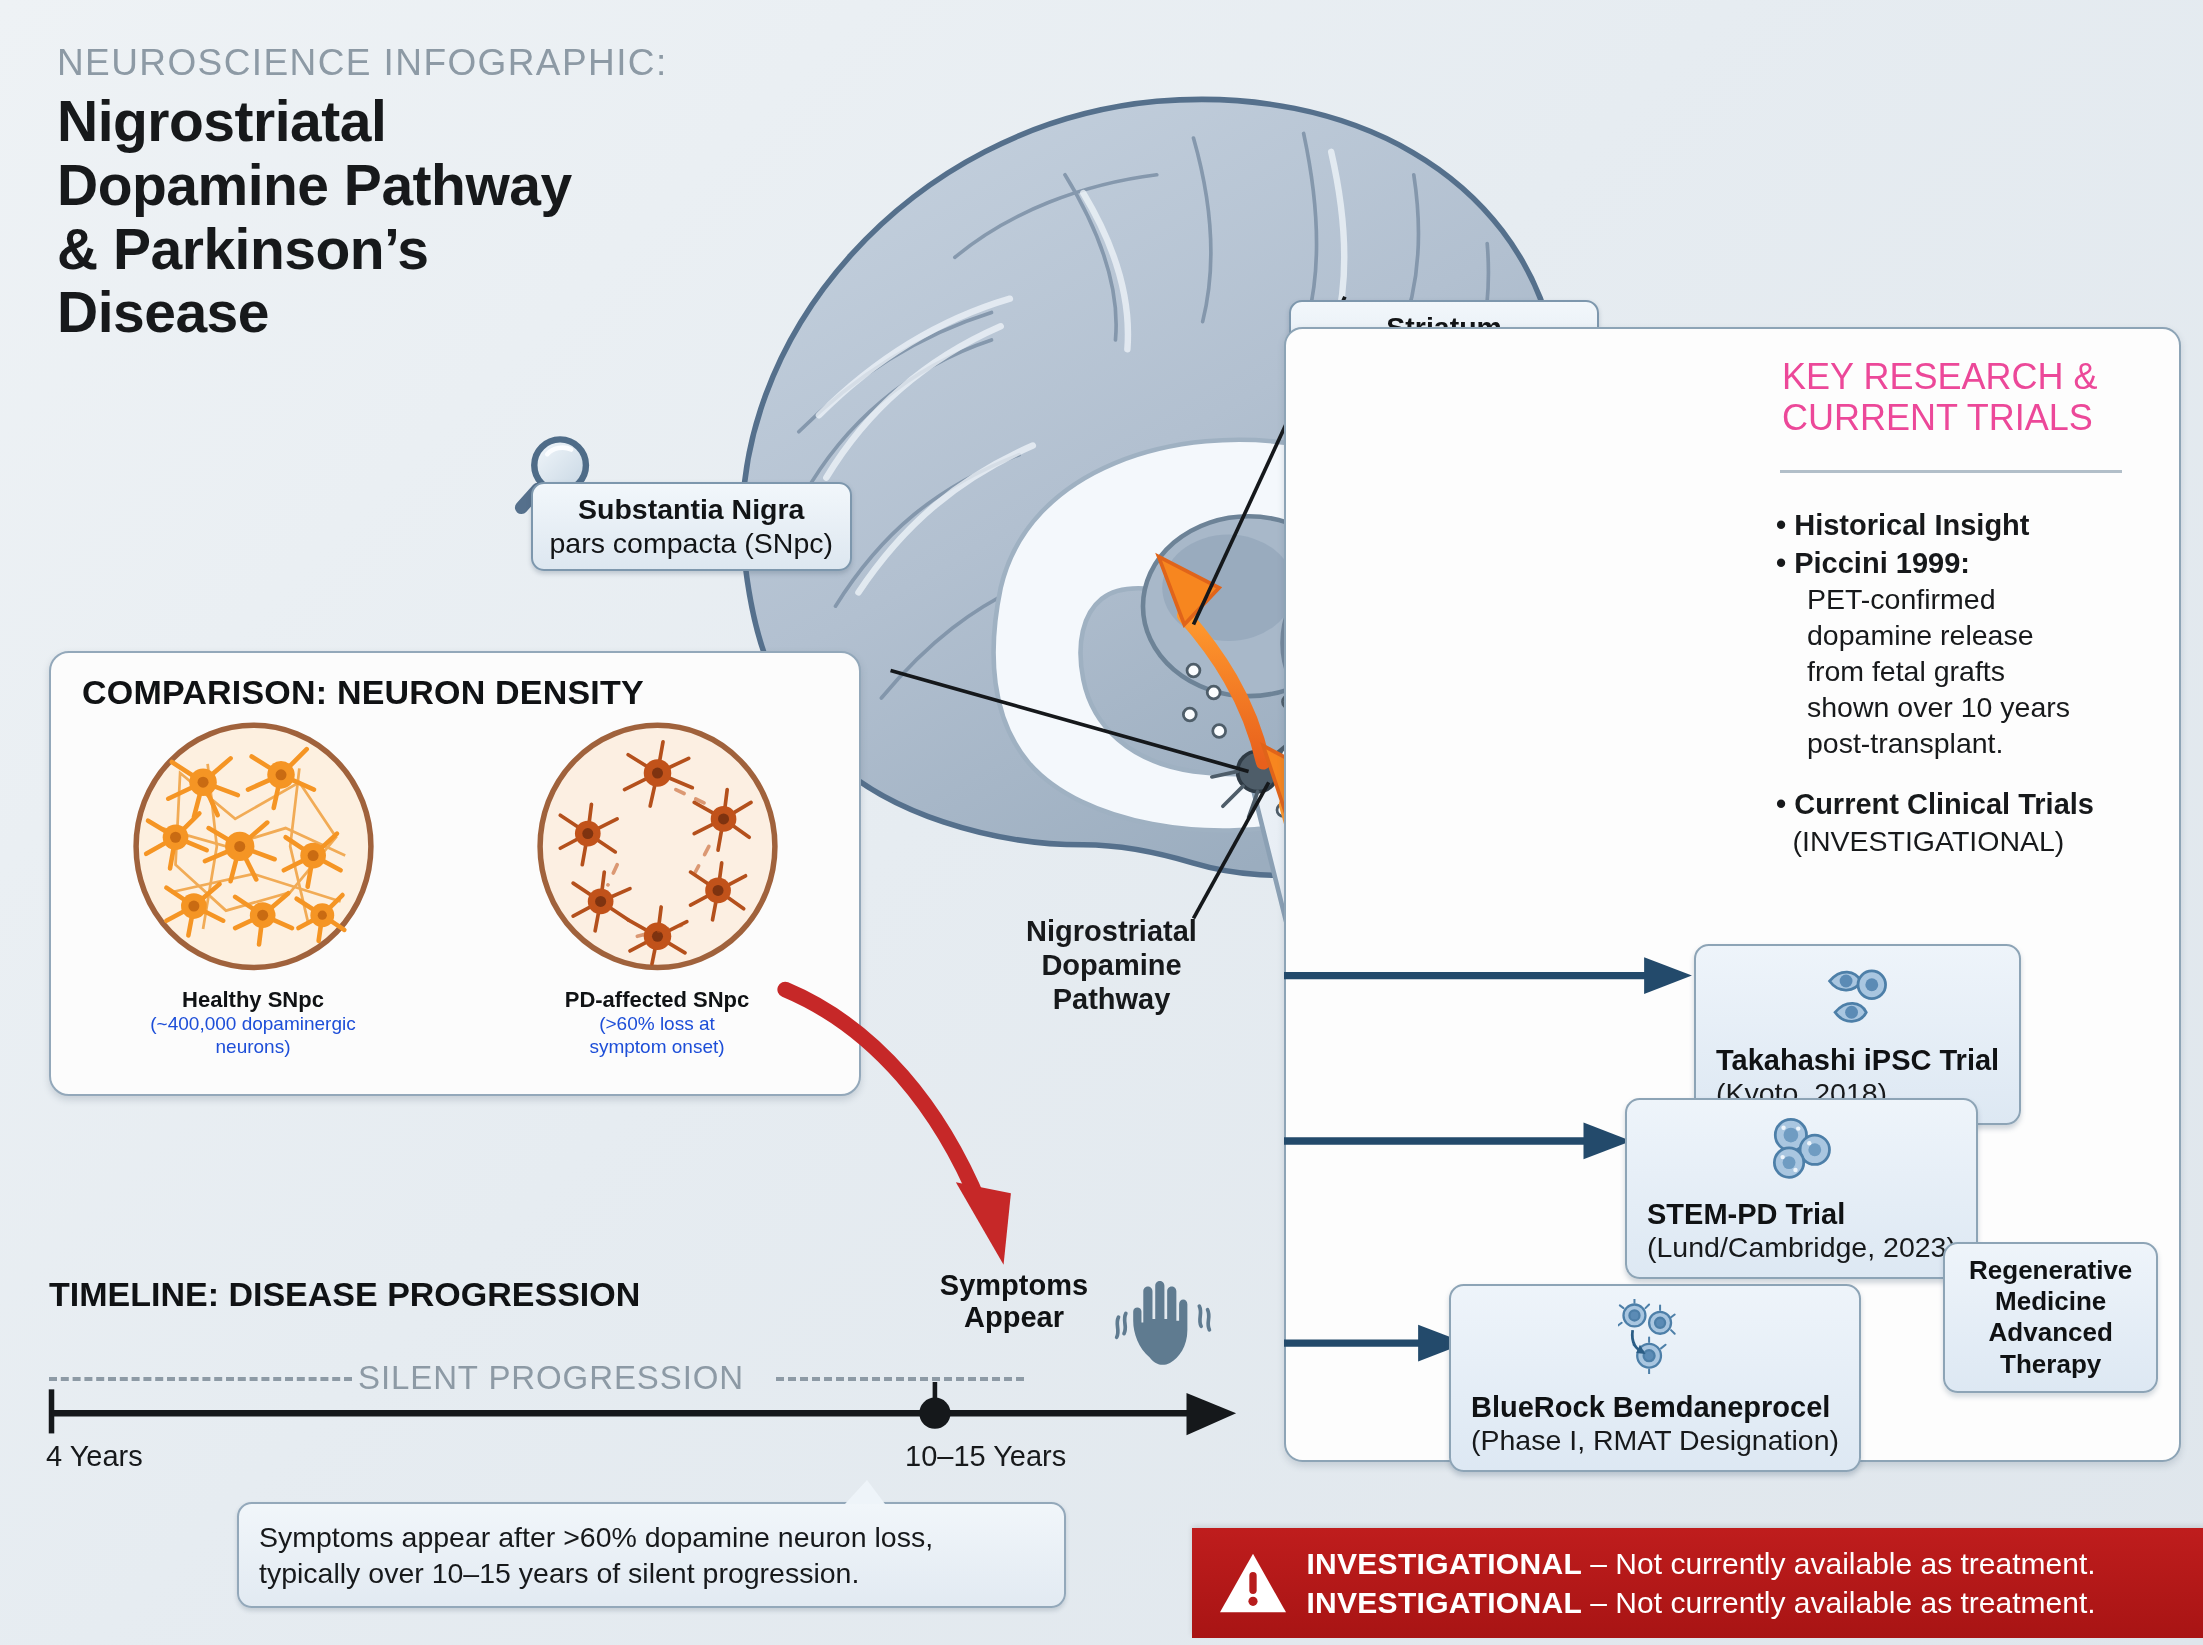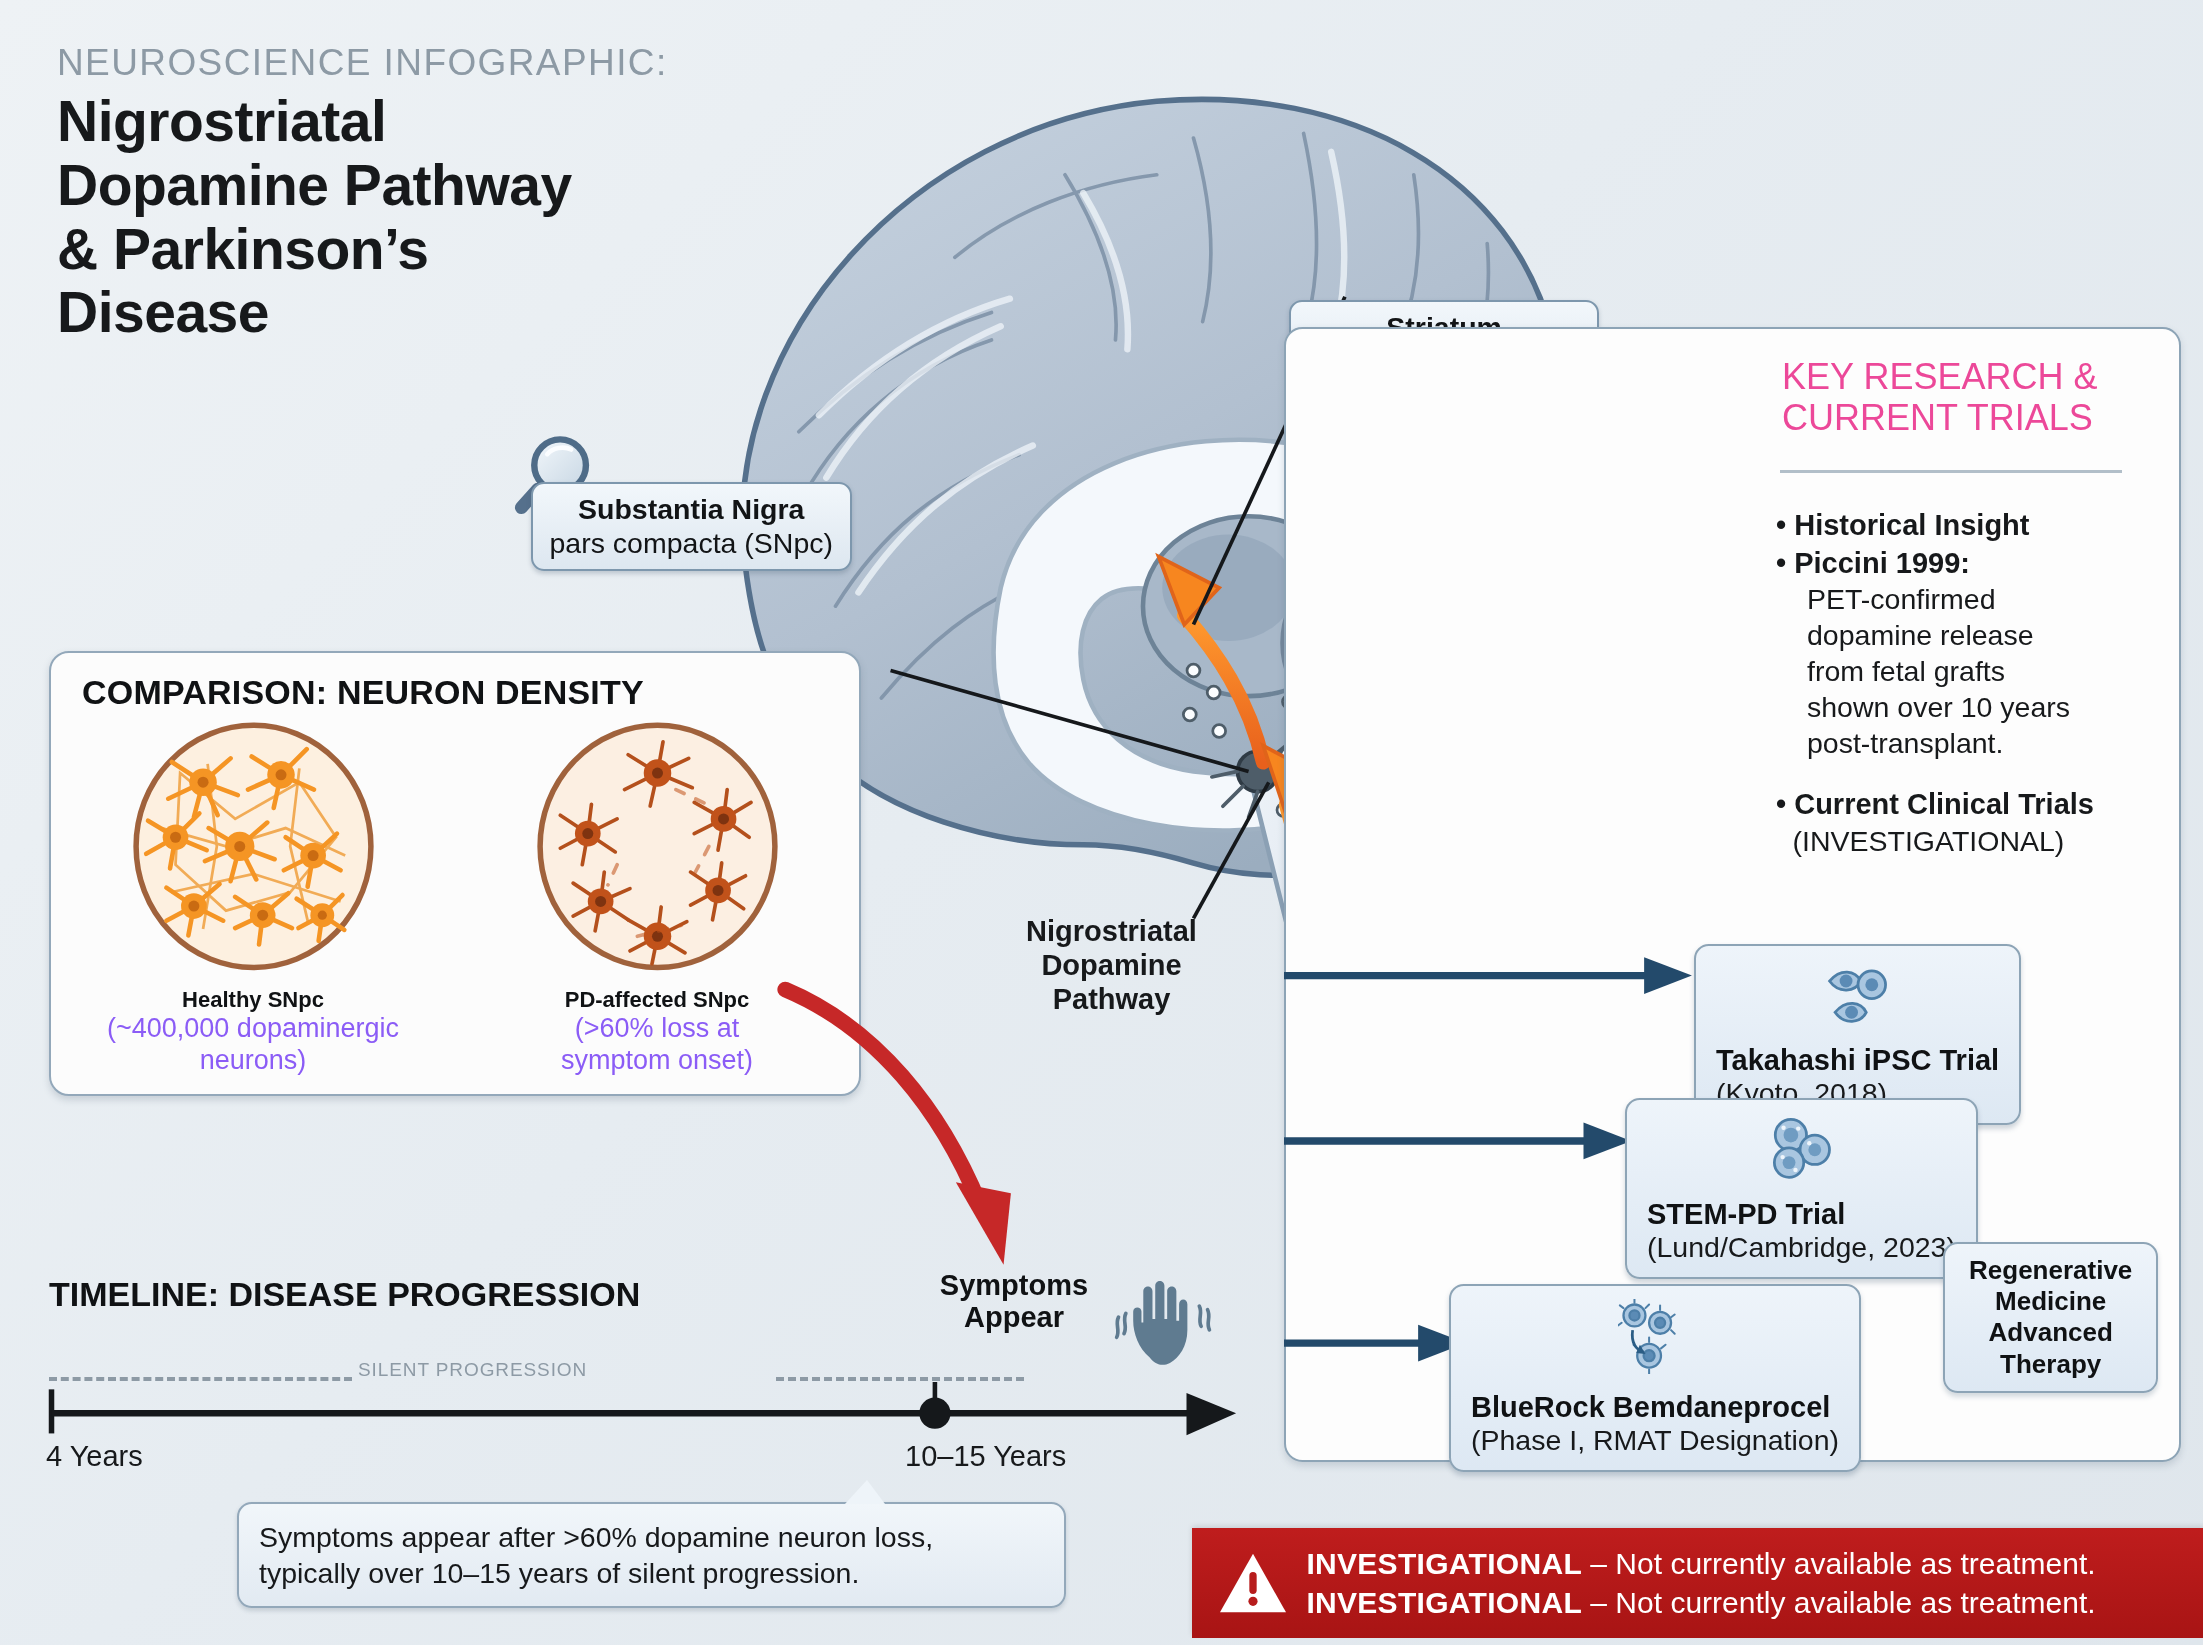--- a/index.html
+++ b/index.html
@@ -58,28 +58,28 @@
     margin-top:28px;
   }
   .panel-compare h2{
     margin:0;padding:20px 0 0 31px;font-size:34px;font-weight:bold;color:#101214;
     letter-spacing:0.2px;
   }
   .cmp-row{display:flex;justify-content:space-around;margin-top:5.5px;}
   .cmp-col{width:312px;text-align:center;}
   .cmp-circle{width:257px;height:266px;margin:0 auto;display:block;}
   .cmp-title{font-weight:bold;font-size:22px;color:#101214;margin-top:3.7px;}
-  .cmp-sub{font-size:27px;color:#8b5cf6;line-height:1.18;}
+  .cmp-sub{font-size:19px;color:#1d4ed8;line-height:1.18;}
 
   
   .tl-heading{
     position:absolute;left:49px;top:1275px;font-size:34px;font-weight:bold;color:#101214;
   }
   .tl-silent{
-    position:absolute;left:358px;top:1359px;font-size:19px;color:#8d9aa5;letter-spacing:0.9px;
+    position:absolute;left:358px;top:1359px;font-size:33px;color:#8d9aa5;letter-spacing:0.9px;
   }
   .tl-dash-left{position:absolute;left:49px;top:1377px;width:303px;height:0;border-top:4.6px dashed #8d9aa5;}
   .tl-dash-right{position:absolute;left:776px;top:1377px;width:248px;height:0;border-top:4.6px dashed #8d9aa5;}
   .tl-axis{position:absolute;left:46px;top:1382px;width:1194px;height:64px;}
   .tl-start{position:absolute;left:46px;top:1440px;font-size:29px;color:#17191b;}
   .tl-end{position:absolute;left:905px;top:1440px;font-size:29px;color:#17191b;}
   .tl-symptoms{
     position:absolute;left:927px;top:1269px;width:174px;text-align:center;
     font-size:29px;font-weight:bold;line-height:1.12;color:#101214;
   }

